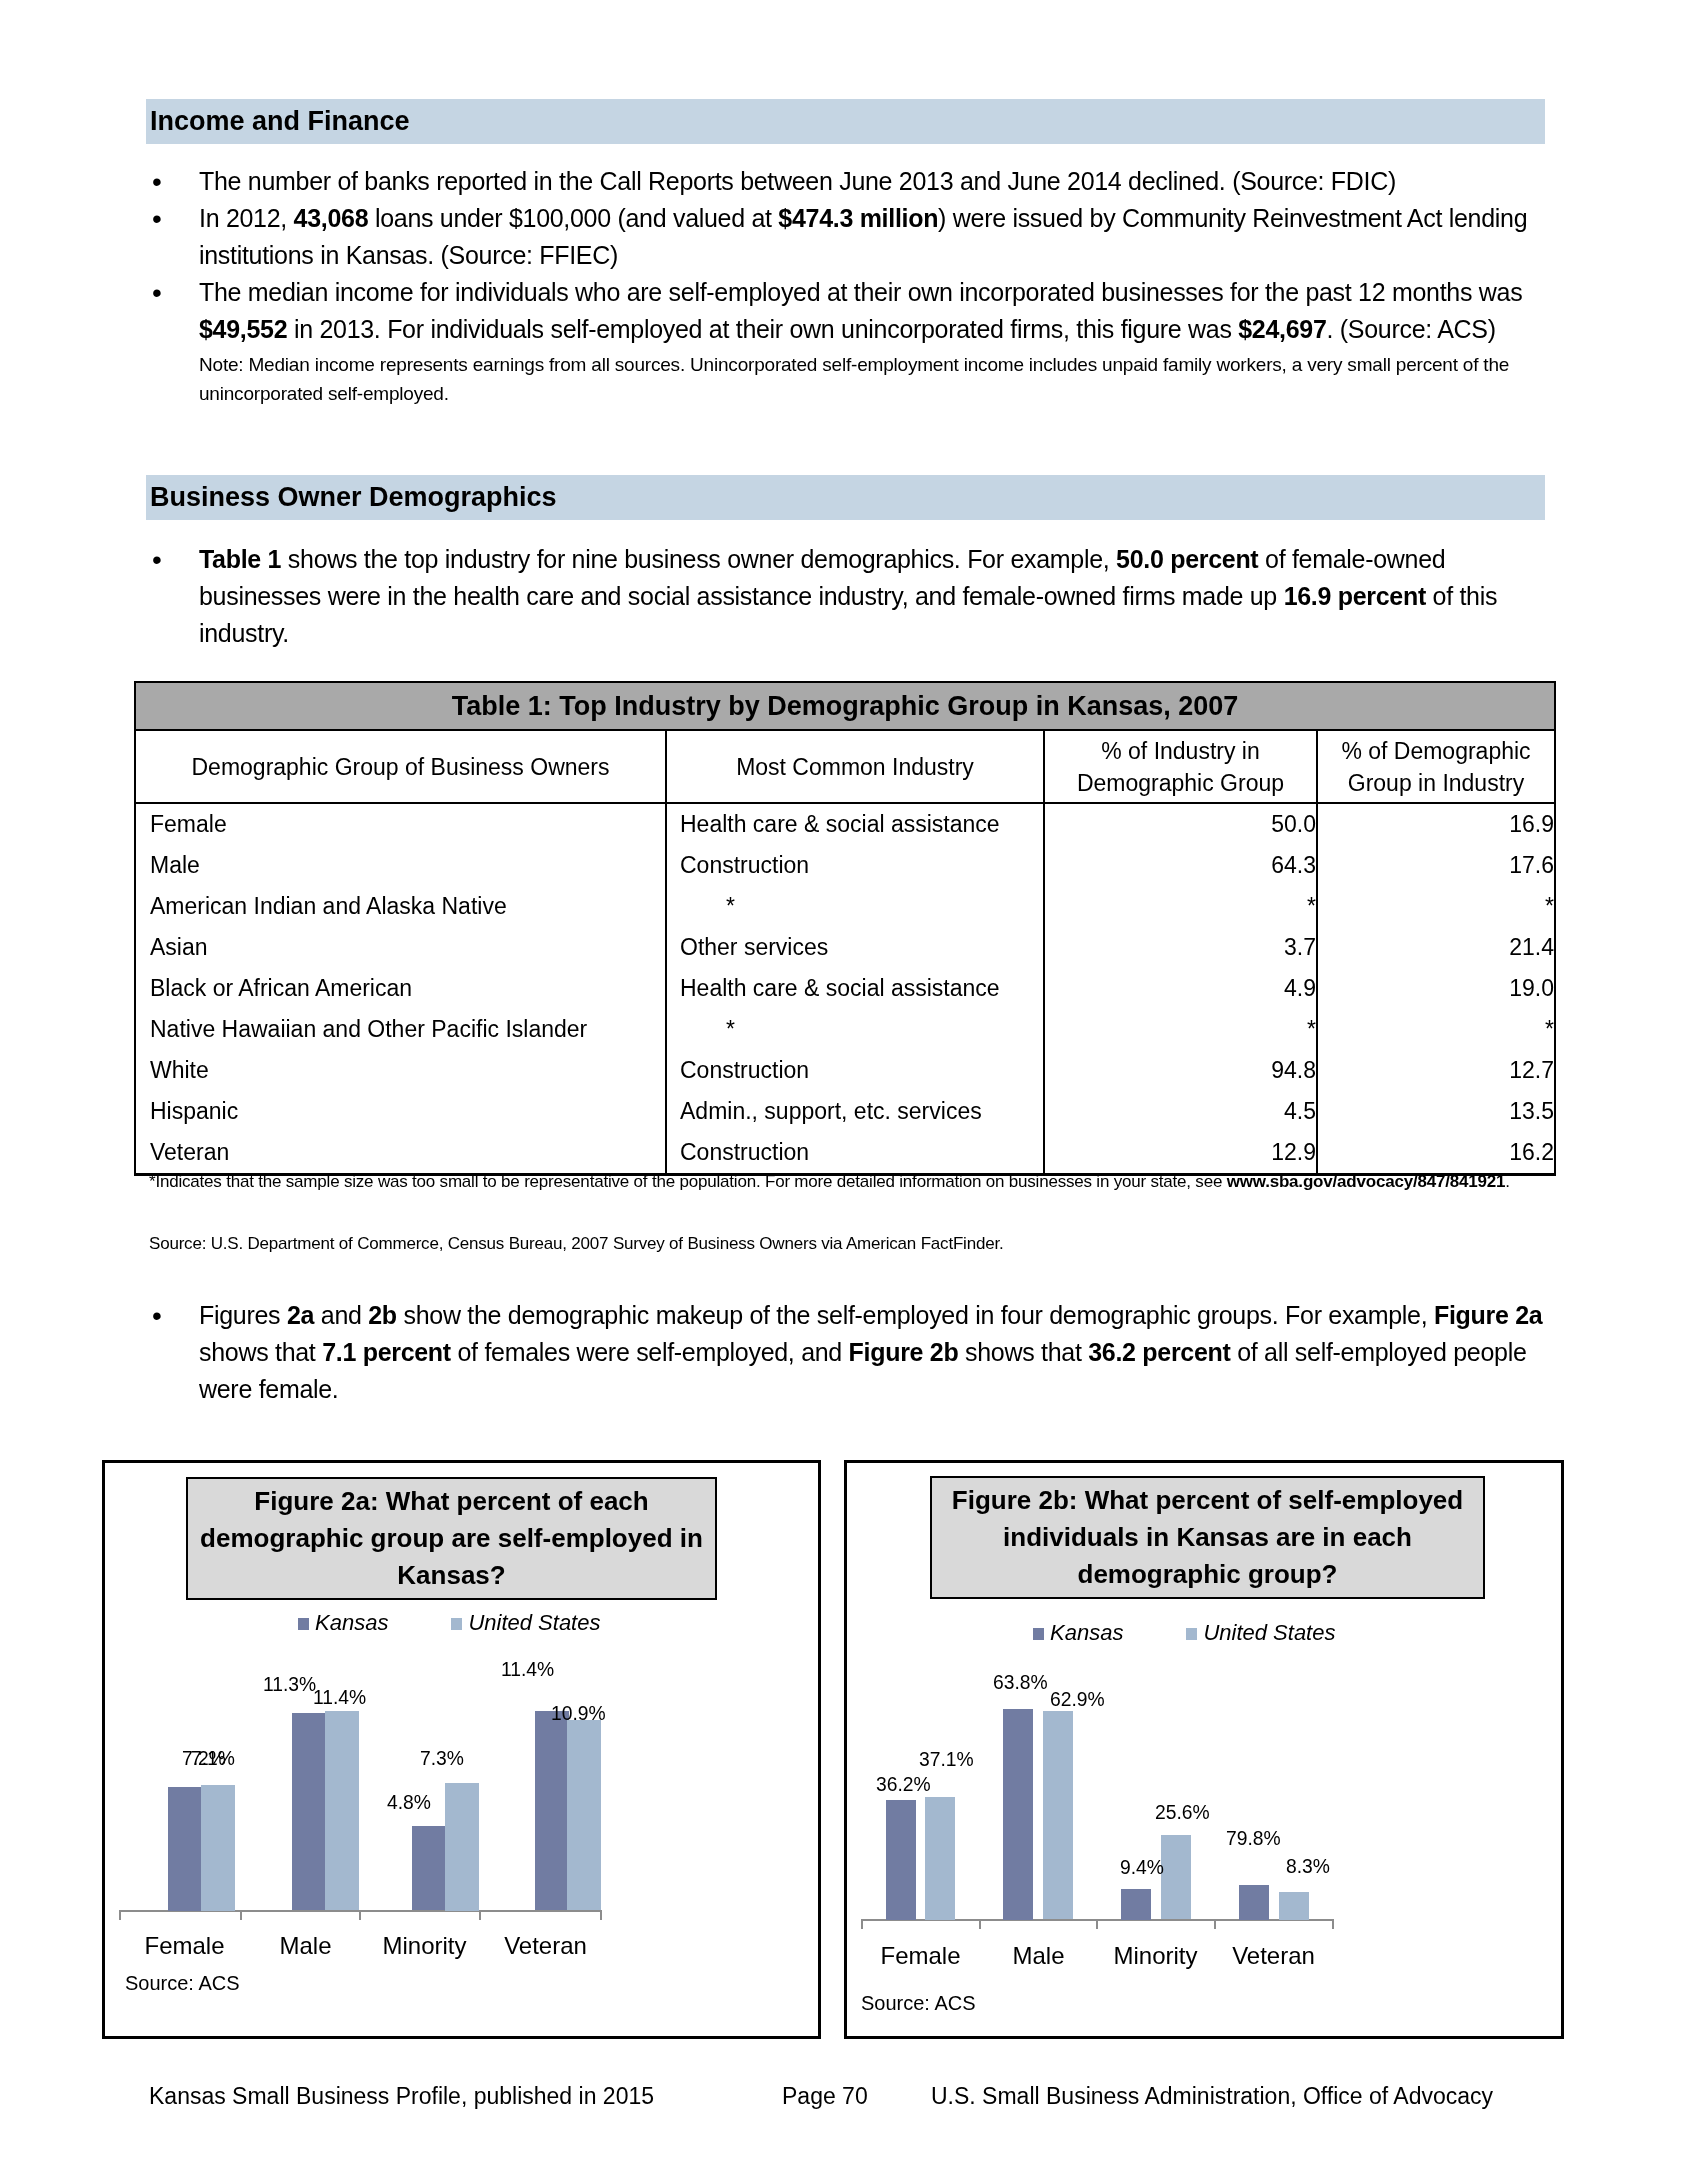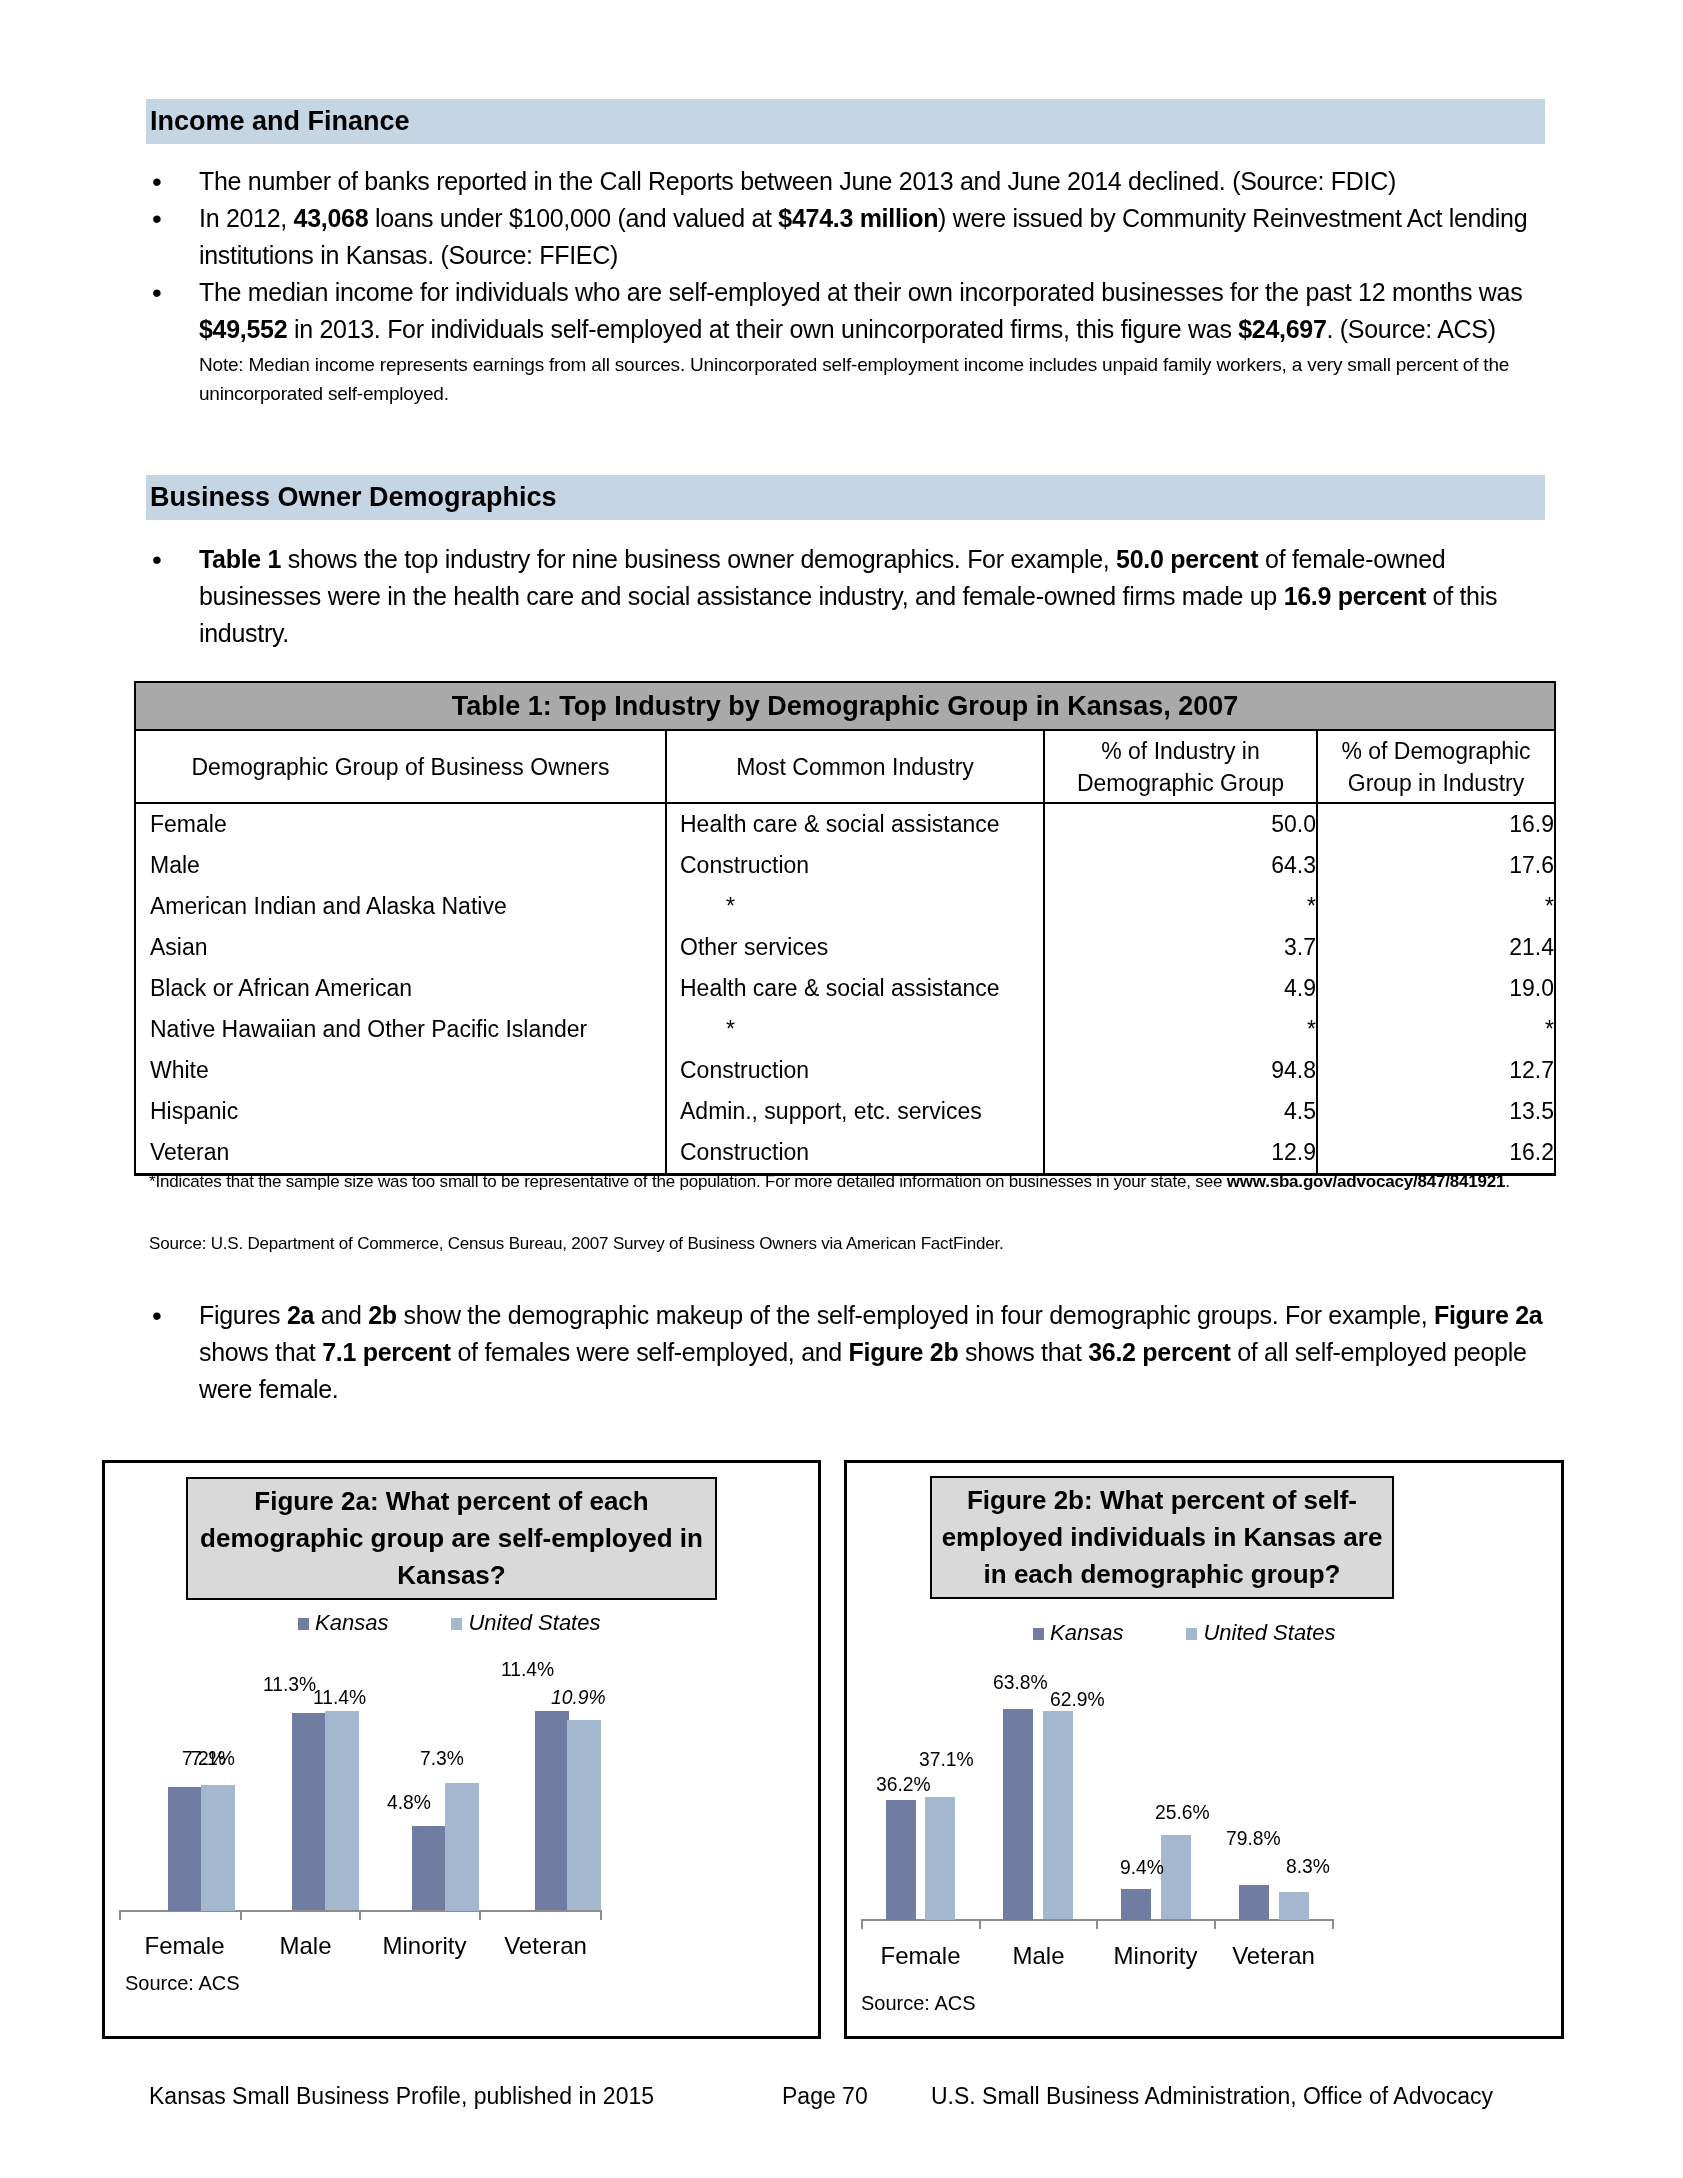--- a/index.html
+++ b/index.html
@@ -150,31 +150,31 @@
   <div class="bar ks" style="left:430px; top:248px; height:199px;"></div>
   <div class="bar us" style="left:462px; top:257px; height:190px;"></div>
 
   <div class="lbl" style="left:42px;  top:285px;margin-left:44px;">7.1%</div>
   <div class="lbl" style="left:77px;  top:285px;">7.2%</div>
   <div class="lbl" style="left:158px; top:211px;">11.3%</div>
   <div class="lbl" style="left:208px; top:224px;">11.4%</div>
   <div class="lbl" style="left:282px; top:329px;">4.8%</div>
   <div class="lbl" style="left:315px; top:285px;">7.3%</div>
   <div class="lbl" style="left:396px; top:196px;">11.4%</div>
-  <div class="lbl" style="left:446px; top:224px;font-style:italic;">10.9%</div>
+  <div class="lbl" style="left:446px; top:240px;">10.9%</div>
 
   <div class="cat" style="left:20px;  top:469px;">Female</div>
   <div class="cat" style="left:141px; top:469px;">Male</div>
   <div class="cat" style="left:260px; top:469px;">Minority</div>
   <div class="cat" style="left:381px; top:469px;">Veteran</div>
   <div class="src" style="left:20px; top:509px;">Source: ACS</div>
 </div>
 
 <div class="fig" style="left:844px; width:720px;">
-  <div class="fig-title" style="left:83px; top:13px; width:464px; height:123px;">Figure 2b: What percent of self-employed individuals in Kansas are in each demographic group?</div>
+  <div class="fig-title" style="left:83px; top:13px; width:555px; height:123px;">Figure 2b: What percent of self-employed individuals in Kansas are in each demographic group?</div>
   <div class="legend" style="left:186px; top:157px;">
     <span><span class="sw" style="background:#717ca2;"></span><span>Kansas</span></span>
     <span><span class="sw" style="background:#a3b8cf;"></span><span>United States</span></span>
   </div>
   <div class="tick" style="left:14px;  top:456px;"></div>
   <div class="tick" style="left:132px; top:456px;"></div>
   <div class="tick" style="left:249px; top:456px;"></div>
   <div class="tick" style="left:367px; top:456px;"></div>
   <div class="tick" style="left:485px; top:456px;"></div>
   <div class="axis" style="left:14px; top:456px; width:473px;"></div>

